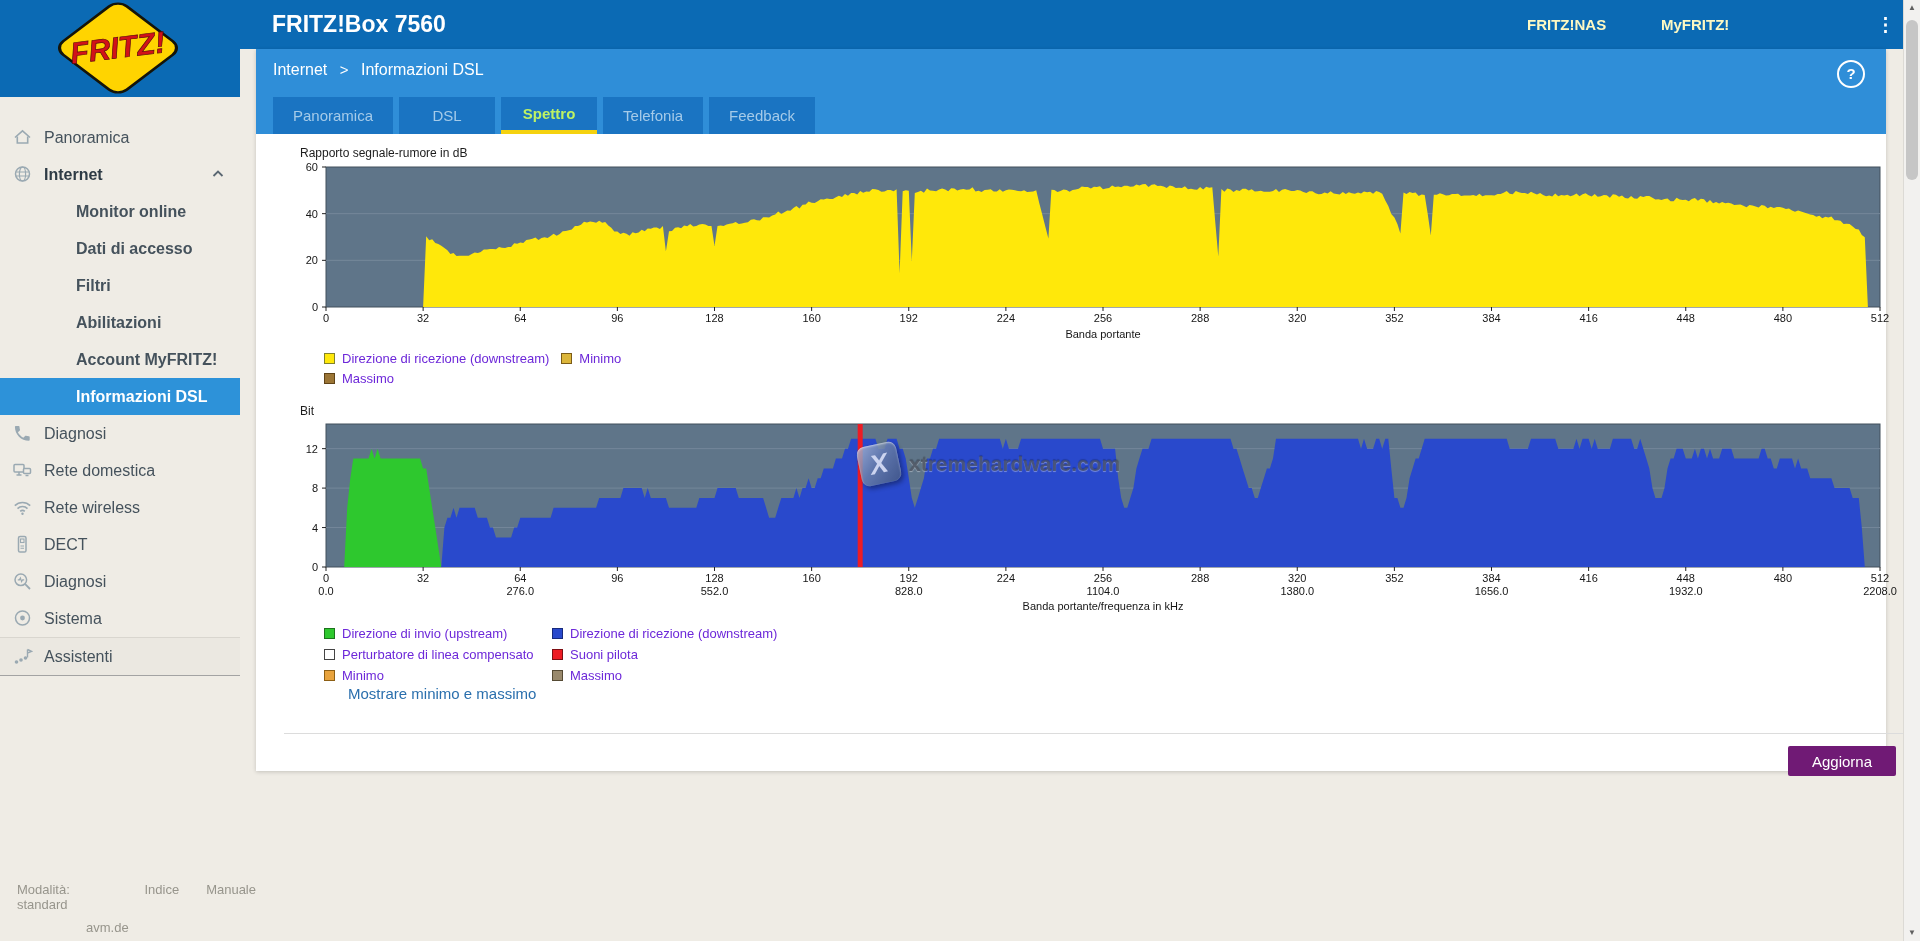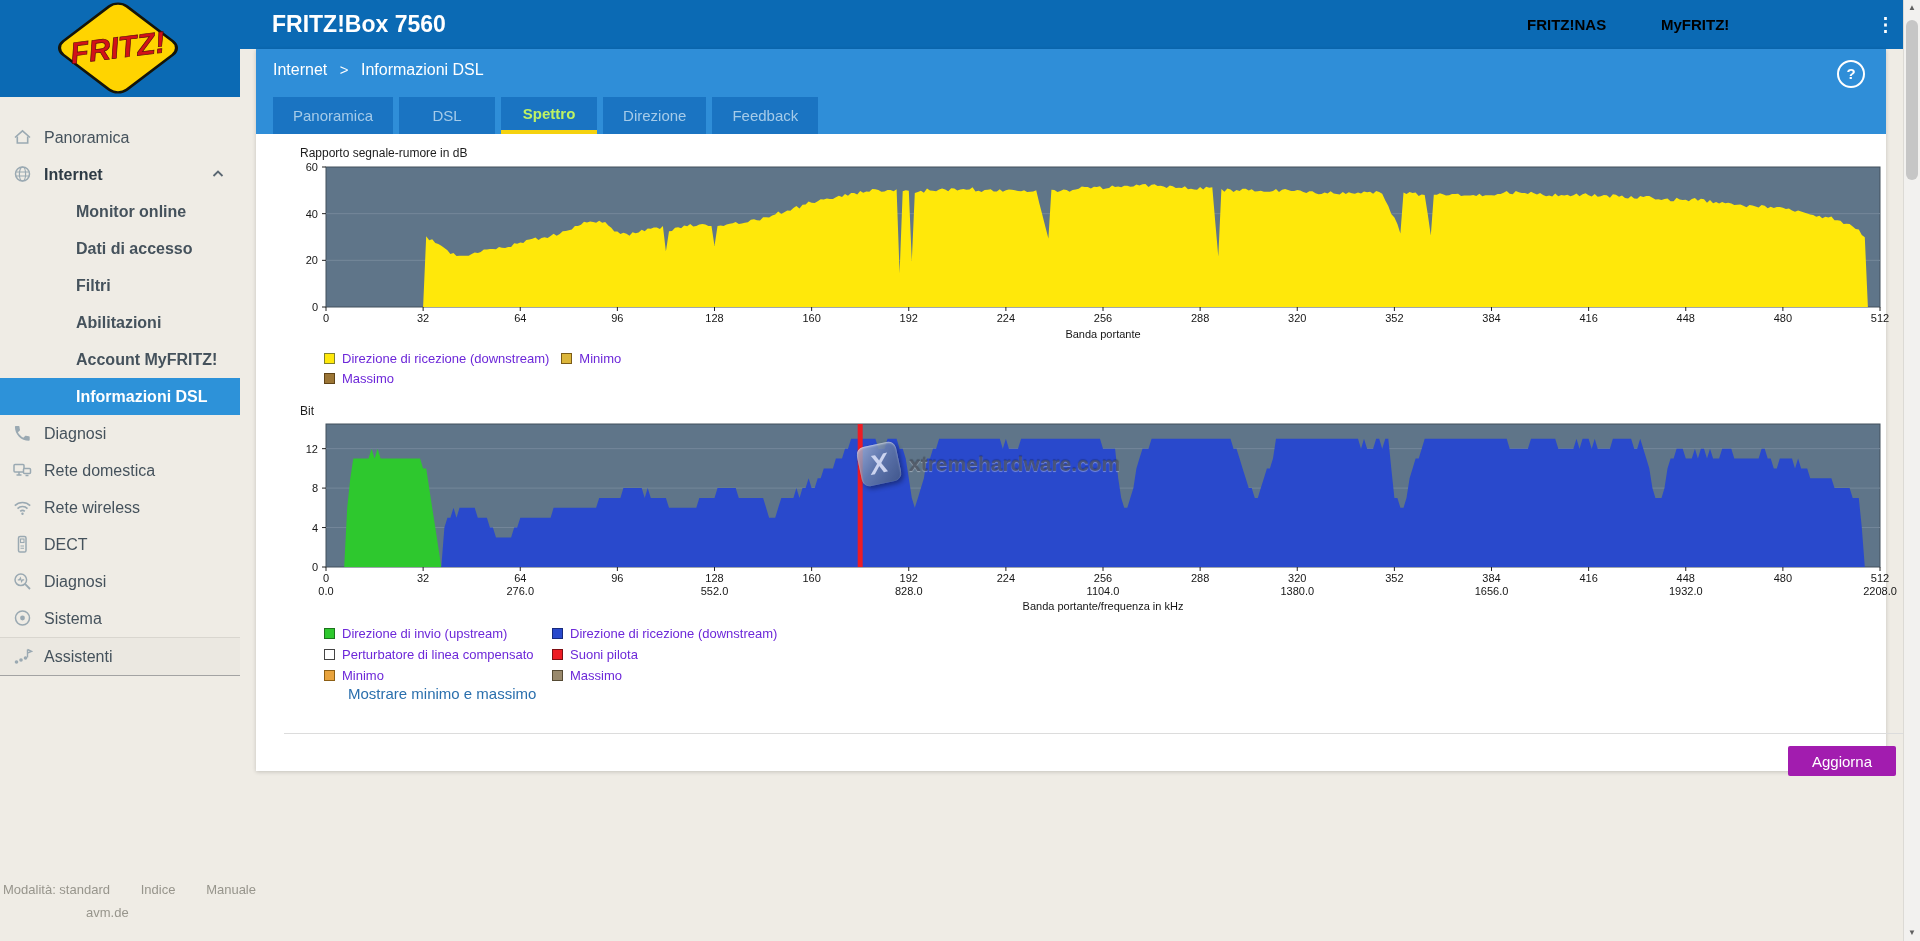--- a/index.html
+++ b/index.html
@@ -5,21 +5,21 @@
 <style>
   html,body{margin:0;padding:0;background:#efece5;}
   body{width:1920px;height:941px;position:relative;overflow:hidden;
        font-family:"Liberation Sans",sans-serif;-webkit-font-smoothing:antialiased;}
   svg text{font-family:"Liberation Sans",sans-serif;}
 
   
   #header{position:absolute;left:0;top:0;width:1920px;height:49px;background:#0b6ab4;}
   #header-title{position:absolute;left:272px;top:0;line-height:49px;color:#fff;
                 font-size:23px;font-weight:bold;}
-  .hlink{position:absolute;top:0;line-height:49px;color:#000000;font-size:15px;
+  .hlink{position:absolute;top:0;line-height:49px;color:#fef9c3;font-size:15px;
          font-weight:bold;cursor:pointer;}
   #hl0{left:1527px;} #hl1{left:1661px;}
   #kebab{position:absolute;left:1876px;top:0;line-height:49px;color:#fff;font-size:19px;
          font-weight:bold;cursor:pointer;}
 
   
   #logo-block{position:absolute;left:0;top:0;width:240px;height:97px;background:#0b6ab4;cursor:pointer;}
 
   
   #sidebar{position:absolute;left:0;top:97px;width:240px;padding-top:22px;}
@@ -58,37 +58,37 @@
   #legend-snr{left:40px;top:214px;grid-template-columns:max-content max-content;
               column-gap:12px;grid-auto-rows:20px;}
   #legend-bit{left:40px;top:489px;grid-template-columns:228px max-content;grid-auto-rows:21px;}
   .legend-item{display:flex;align-items:center;}
   .swatch{width:9px;height:9px;border:1px solid;margin-right:7px;flex:none;}
 
   #minmax-link{position:absolute;left:64px;top:551px;font-size:15px;color:#2a6fad;
                cursor:pointer;text-decoration:none;}
   #divider{position:absolute;left:0;top:599px;width:100%;border-top:1px solid #dcdcdc;}
   #refresh-btn{position:absolute;right:18px;top:612px;height:30px;padding:0 24px;border:none;
-               background:#a21caf;color:#fff;font-size:15px;font-family:"Liberation Sans",sans-serif;
+               background:#701a75;color:#fff;font-size:15px;font-family:"Liberation Sans",sans-serif;
                border-radius:2px;cursor:pointer;}
 
   
   #watermark{position:absolute;left:575px;top:310px;display:flex;align-items:center;gap:10px;
              opacity:.82;pointer-events:none;}
   #wm-badge{display:block;width:40px;height:40px;border-radius:8px;
             background:linear-gradient(135deg,#aebdd6 0%,#6d82a8 45%,#45597f 100%);
             color:#f0f3f8;font-weight:bold;font-size:27px;font-style:italic;text-align:center;
             line-height:40px;transform:rotate(-12deg);
             box-shadow:2px 3px 5px rgba(0,0,0,.45), inset 0 1px 2px rgba(255,255,255,.7);}
   #wm-text{font-size:21px;font-weight:bold;color:rgba(72,78,90,.85);
            text-shadow:0 1px 1px rgba(255,255,255,.45), 0 -1px 1px rgba(0,0,0,.25);}
 
   
   #footer{position:absolute;left:0;top:882px;width:256px;font-size:13px;color:#97958c;}
-  #footer-row1{display:flex;gap:11px;padding-left:3px;justify-content:space-between;}
+  #footer-row1{display:flex;gap:27px;padding-left:17px;}
   #footer-row2{padding-left:86px;margin-top:8px;}
   .flink{cursor:pointer;}
 
   
   #scrollbar{position:absolute;right:0;top:0;width:17px;height:941px;background:#f2f1ef;
              border-left:1px solid #dcdad5;box-sizing:border-box;z-index:10;}
   .scroll-arrow{height:16px;line-height:16px;font-size:8px;color:#606060;text-align:center;cursor:pointer;}
   #sa-down{position:absolute;bottom:0;width:100%;}
   #scroll-thumb{position:absolute;left:2px;top:20px;width:12px;height:160px;background:#c6c6c6;
                 border-radius:6px;cursor:grab;}
@@ -212,21 +212,21 @@
       <div id="breadcrumb">
         <span>Internet</span>
         <span class="sep">&gt;</span>
         <span>Informazioni DSL</span>
       </div>
       <div id="help">?</div>
       <div id="tabs">
           <div class="tab">Panoramica</div>
           <div class="tab">DSL</div>
           <div class="tab active">Spettro</div>
-          <div class="tab">Direzione</div>
+          <div class="tab">Telefonia</div>
           <div class="tab">Feedback</div>
         </div>
     </div>
 
     <div id="card-body">
       <div class="chart-title" id="ct1">Rapporto segnale-rumore in dB</div>
       <svg id="chart-snr" width="1630" height="186">
           <rect x="42" y="6" width="1554" height="140" fill="#5f7589" stroke="#42505c" stroke-width="1"></rect>
           <line x1="42" y1="99.33333333333334" x2="1596" y2="99.33333333333334" stroke="#75889b" stroke-width="1"></line>
           <line x1="42" y1="52.66666666666667" x2="1596" y2="52.66666666666667" stroke="#75889b" stroke-width="1"></line>

